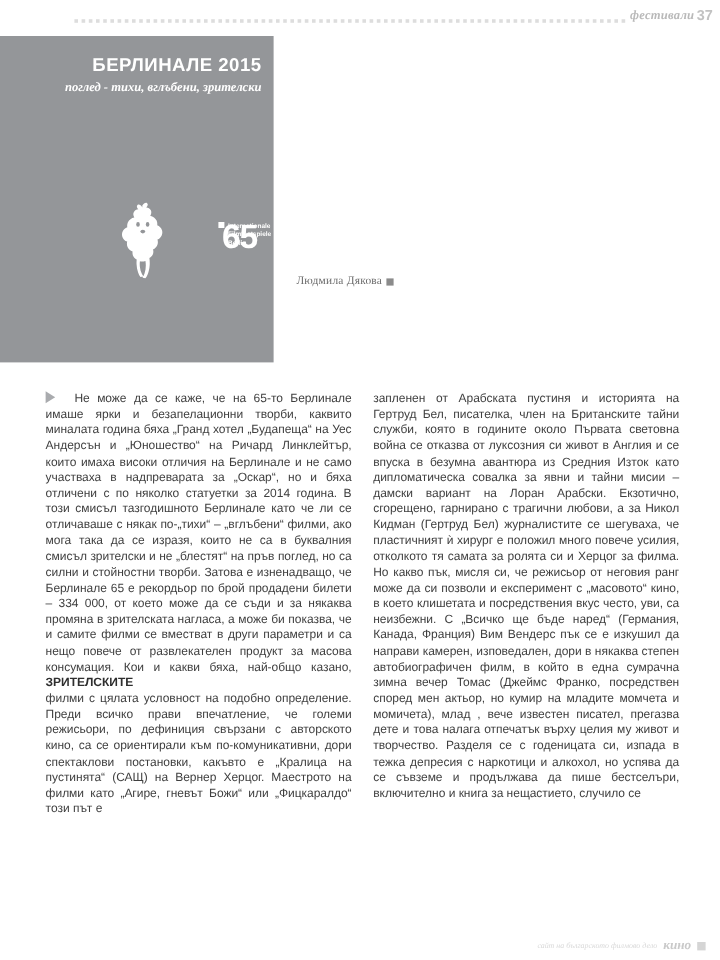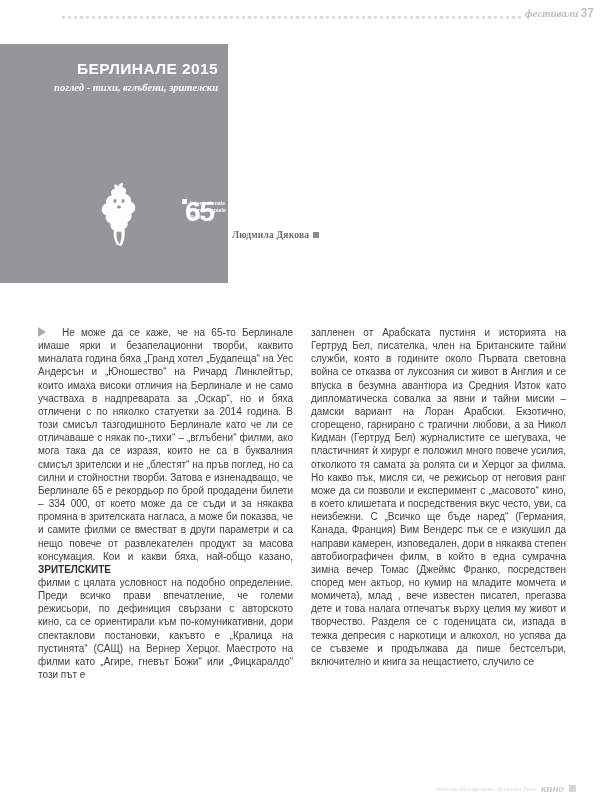--- a/index.html
+++ b/index.html
@@ -51,23 +51,23 @@
     color: #c2c2c2;
     margin-left: 2px;
     margin-right: 6px;
     white-space: nowrap;
   }
 
   
   .titleblock {
     position: absolute;
     left: 0;
-    top: 44px;
+    top: 30px;
     width: 228px;
-    height: 239px;
+    height: 272px;
     background: #949699;
   }
   .title-main {
     position: absolute;
     right: 10px;
     top: 16px;
     font-size: 15.5px;
     font-weight: bold;
     color: #ffffff;
     letter-spacing: .4px;
@@ -138,25 +138,26 @@
   .byline {
     position: absolute;
     left: 232px;
     top: 230px;
     display: flex;
     align-items: center;
     gap: 4px;
   }
   .byline-name {
     font-size: 9.5px;
-    font-weight: bold;
+    font-weight: normal;
     color: #6b6b6b;
     font-family: "Liberation Serif", serif;
     white-space: nowrap;
     letter-spacing: .2px;
+    margin-left: 15px;
   }
   .byline-sq {
     width: 6px;
     height: 6px;
     background: #8b8b8b;
   }
 
   
   .columns {
     position: absolute;
@@ -200,21 +201,21 @@
   
   .footer {
     position: absolute;
     left: 0;
     bottom: 6px;
     width: 600px;
     display: flex;
     justify-content: flex-end;
     align-items: center;
     gap: 5px;
-    padding-right: 24px;
+    padding-right: 12px;
     box-sizing: border-box;
   }
   .footer-tag {
     font-size: 6.6px;
     color: #d8d8d8;
     font-family: "Liberation Serif", serif;
     font-style: italic;
     white-space: nowrap;
   }
   .footer-brand {

